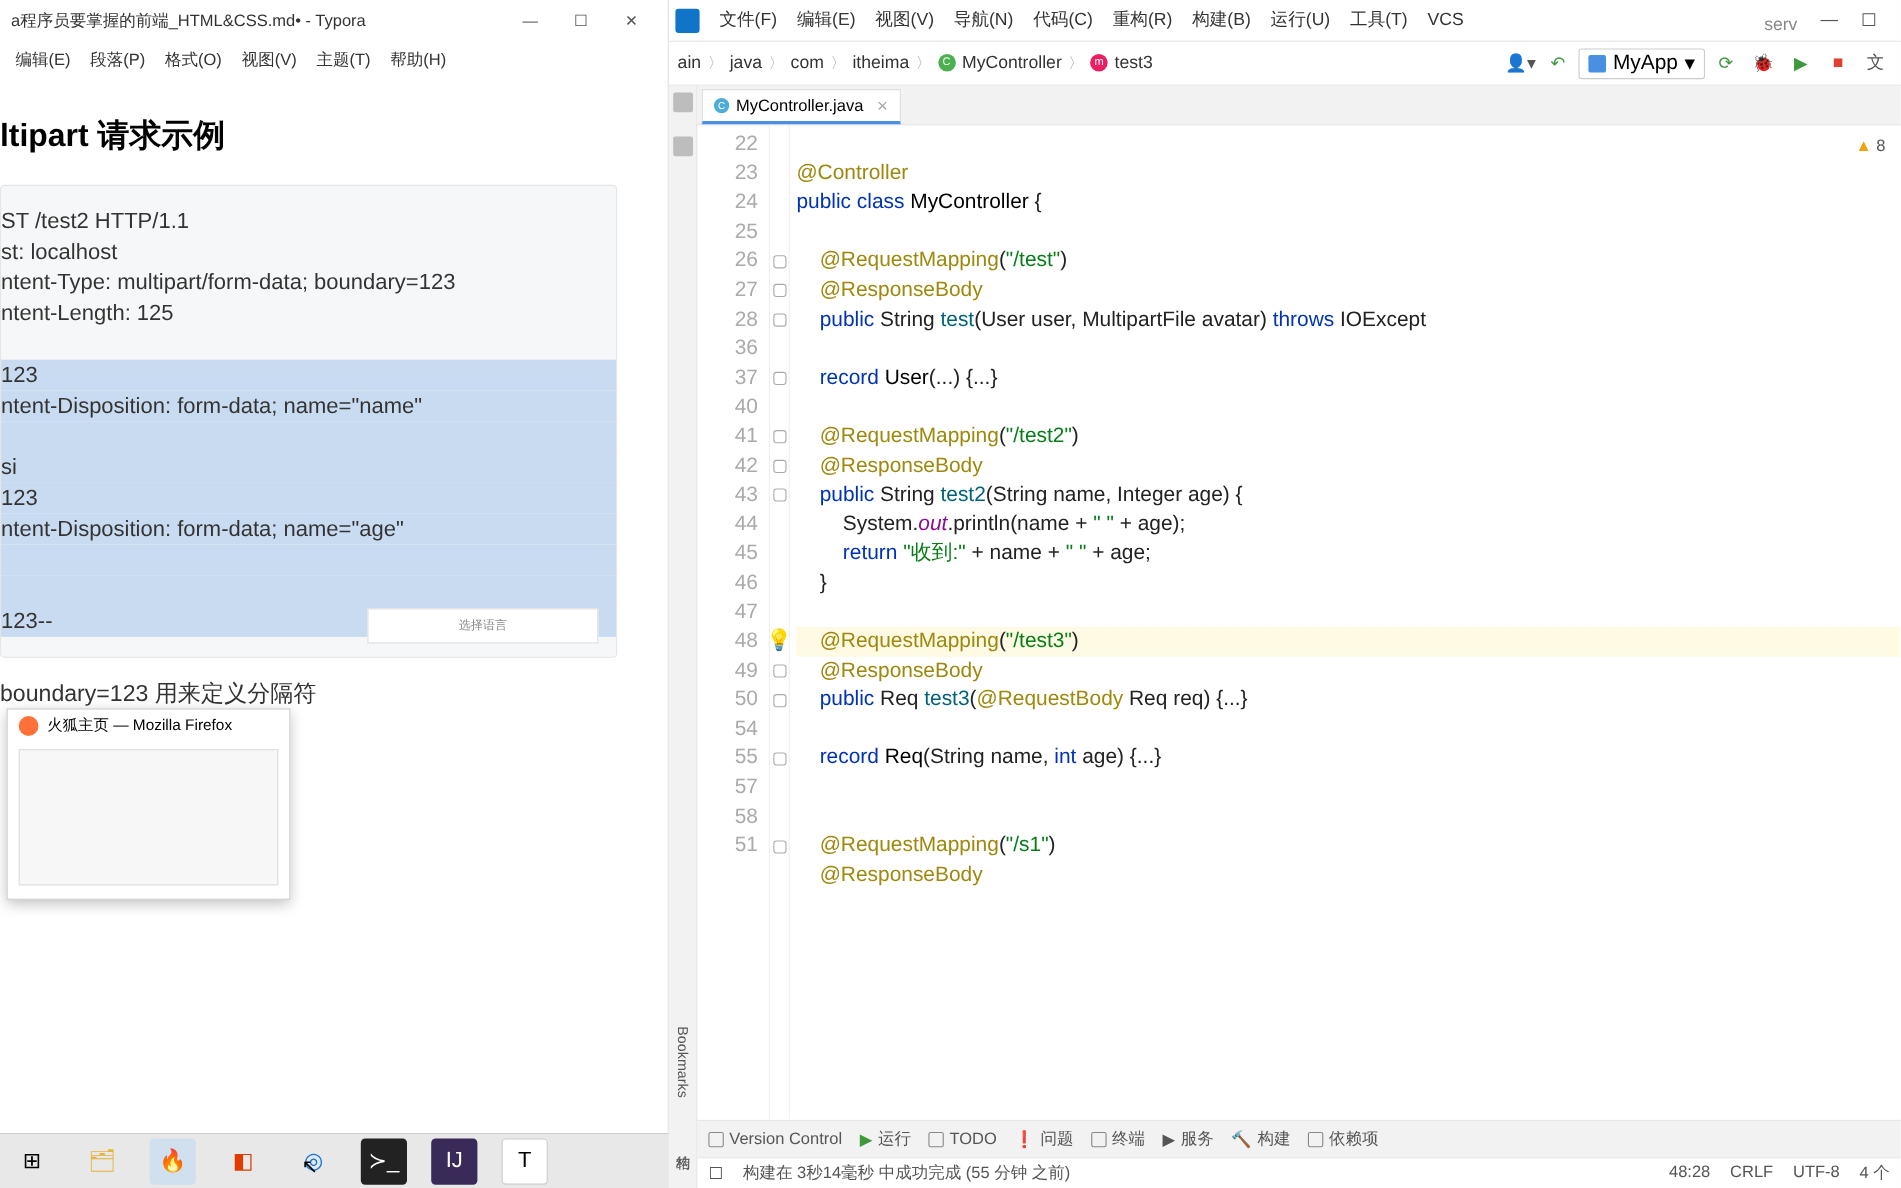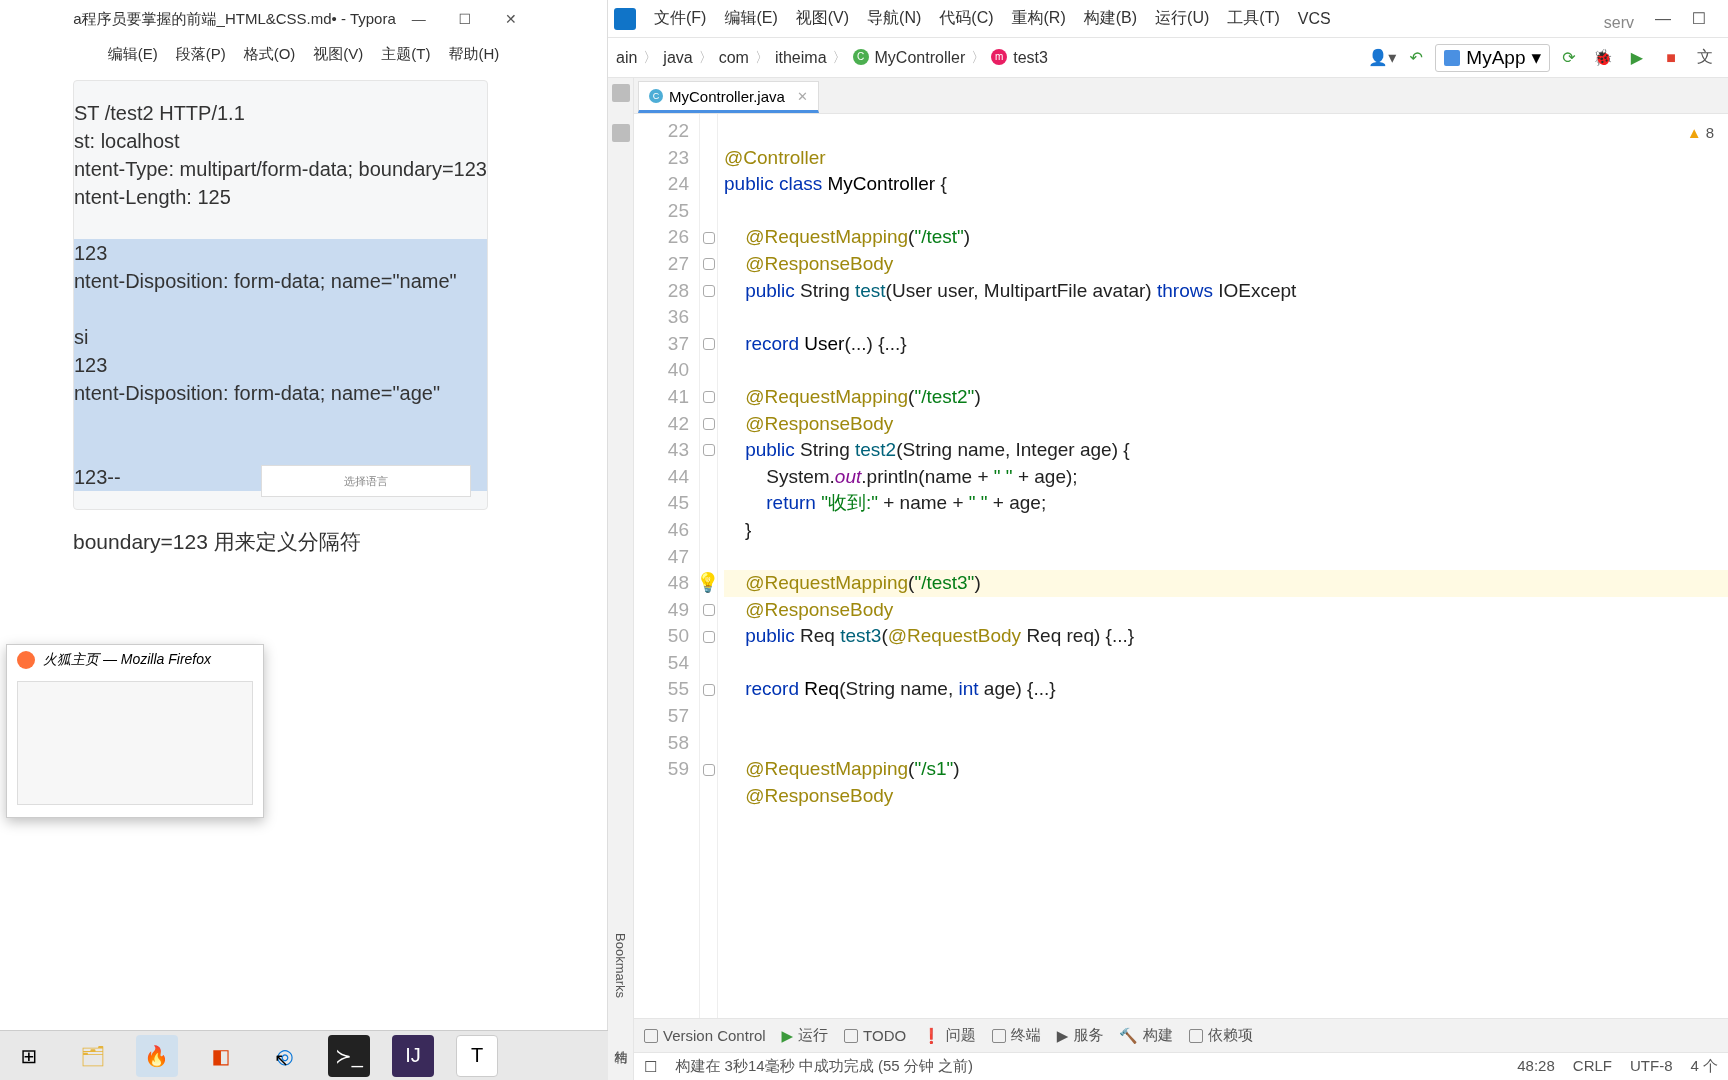--- a/index.html
+++ b/index.html
@@ -1,35 +1,35 @@
 <!DOCTYPE html>
 <html><head>
 <meta charset="utf-8">
 <style>
 * { margin:0; padding:0; box-sizing:border-box; font-family:"Microsoft YaHei","Segoe UI",sans-serif; }
 body { width:1728px; height:1080px; overflow:hidden; background:#f0f0f0; position:relative; }
 .screen { display:flex; width:1728px; height:1080px; }
 
 
-.typora { width:608px; height:100%; background:#fff; display:flex; flex-direction:column; border-right:1px solid #ddd; position:relative;align-items:center; }
+.typora { width:608px; height:100%; background:#fff; display:flex; flex-direction:column; border-right:1px solid #ddd; position:relative; }
 .typ-title { height:38px; display:flex; align-items:center; padding:0 10px; font-size:15px; color:#333; }
 .typ-title .spacer { flex:1; }
 .typ-title .winbtn { width:46px; height:38px; display:flex; align-items:center; justify-content:center; font-size:14px; color:#555; }
 .typ-menu { height:32px; display:flex; align-items:center; padding:0 6px; gap:2px; font-size:15px; color:#333; }
 .typ-menu span { padding:2px 8px; }
 .typ-body { flex:1; padding:10px 0 0 0; overflow:hidden; position:relative; }
 .typ-body h2 { font-size:29px; font-weight:700; margin:24px 0 24px 0; }
 .codeblock { background:#f6f7f8; border:1px solid #e5e5e5; border-radius:4px; padding:18px 0 18px 0; font-family:"Consolas","JetBrains Mono",monospace; font-size:20px; line-height:28px; white-space:pre; color:#333; margin-right:46px; position:relative; }
 .codeblock .sel { background:#c9dbf0; }
 .lang-select { position:absolute; right:16px; bottom:12px; width:210px; height:32px; background:#fff; border:1px solid #ddd; color:#888; font-size:11px; display:flex; align-items:center; justify-content:center; }
 .typ-note { font-size:21px; margin-top:18px; color:#333; }
 .typ-status { position:absolute; bottom:0; right:0; height:36px; display:flex; align-items:center; padding:0 18px; font-size:16px; color:#888; }
 
 
-.ff-popup { position:absolute; left:6px; top:644px; width:258px; height:174px; background:#fff; border:1px solid #ccc; box-shadow:0 4px 12px rgba(0,0,0,.25);font-style:italic; }
+.ff-popup { position:absolute; left:6px; top:644px; width:258px; height:174px; background:#fff; border:1px solid #ccc; box-shadow:0 4px 12px rgba(0,0,0,.25); }
 .ff-popup .hdr { height:30px; display:flex; align-items:center; gap:8px; padding:0 10px; font-size:14px; }
 .ff-popup .hdr .ico { width:18px; height:18px; background:#ff7139; border-radius:50%; }
 .ff-popup .thumb { margin:6px 10px 10px 10px; height:124px; background:#f7f7f7; border:1px solid #ddd; }
 
 
 .idea { flex:1; height:100%; background:#fff; display:flex; flex-direction:column; position:relative; }
 .idea-menu { height:38px; display:flex; align-items:center; padding:0 6px; font-size:16px; color:#333; gap:2px; border-bottom:1px solid #e5e5e5; }
 .idea-menu .ico { width:22px; height:22px; background:#1074c8; border-radius:3px; margin-right:8px; }
 .idea-menu span { padding:2px 8px; }
 .idea-menu .right { margin-left:auto; display:flex; align-items:flex-end; gap:6px; color:#888; }
@@ -111,20 +111,21 @@
     </div>
     <div class="typ-menu">
       <span>编辑(E)</span>
       <span>段落(P)</span>
       <span>格式(O)</span>
       <span>视图(V)</span>
       <span>主题(T)</span>
       <span>帮助(H)</span>
     </div>
     <div class="typ-body">
+      <h2>ltipart 请求示例</h2>
       <div class="codeblock" id="typ-code"><div class="">ST /test2 HTTP/1.1</div><div class="">st: localhost</div><div class="">ntent-Type: multipart/form-data; boundary=123</div><div class="">ntent-Length: 125</div><div class="">&nbsp;</div><div class="sel">123</div><div class="sel">ntent-Disposition: form-data; name="name"</div><div class="sel">&nbsp;</div><div class="sel">si</div><div class="sel">123</div><div class="sel">ntent-Disposition: form-data; name="age"</div><div class="sel">&nbsp;</div><div class="sel">&nbsp;</div><div class="sel">123--</div><div class="lang-select">选择语言</div></div>
       <div class="typ-note">boundary=123 用来定义分隔符</div>
     </div>
     <div class="typ-status">
       <span>13 / 2109 词</span>
     </div>
 
     <div class="ff-popup">
       <div class="hdr">
         <span class="ico"></span>
@@ -232,21 +233,21 @@
               <div>45</div>
               <div>46</div>
               <div>47</div>
               <div>48</div>
               <div>49</div>
               <div>50</div>
               <div>54</div>
               <div>55</div>
               <div>57</div>
               <div>58</div>
-              <div>59</div>
+              <div>51</div>
             </div>
           <div class="marks" id="marks">
               <div></div>
               <div></div>
               <div></div>
               <div></div>
               <div>
                 <span class="m"></span>
               </div>
               <div>

